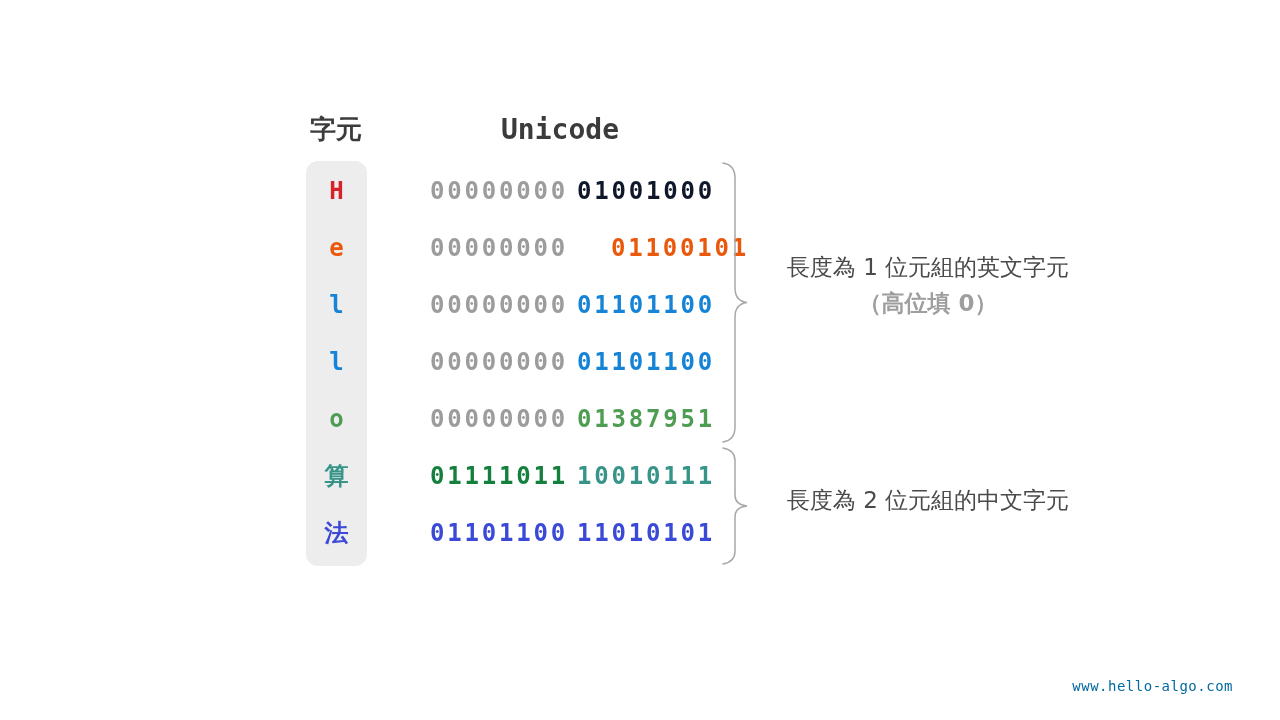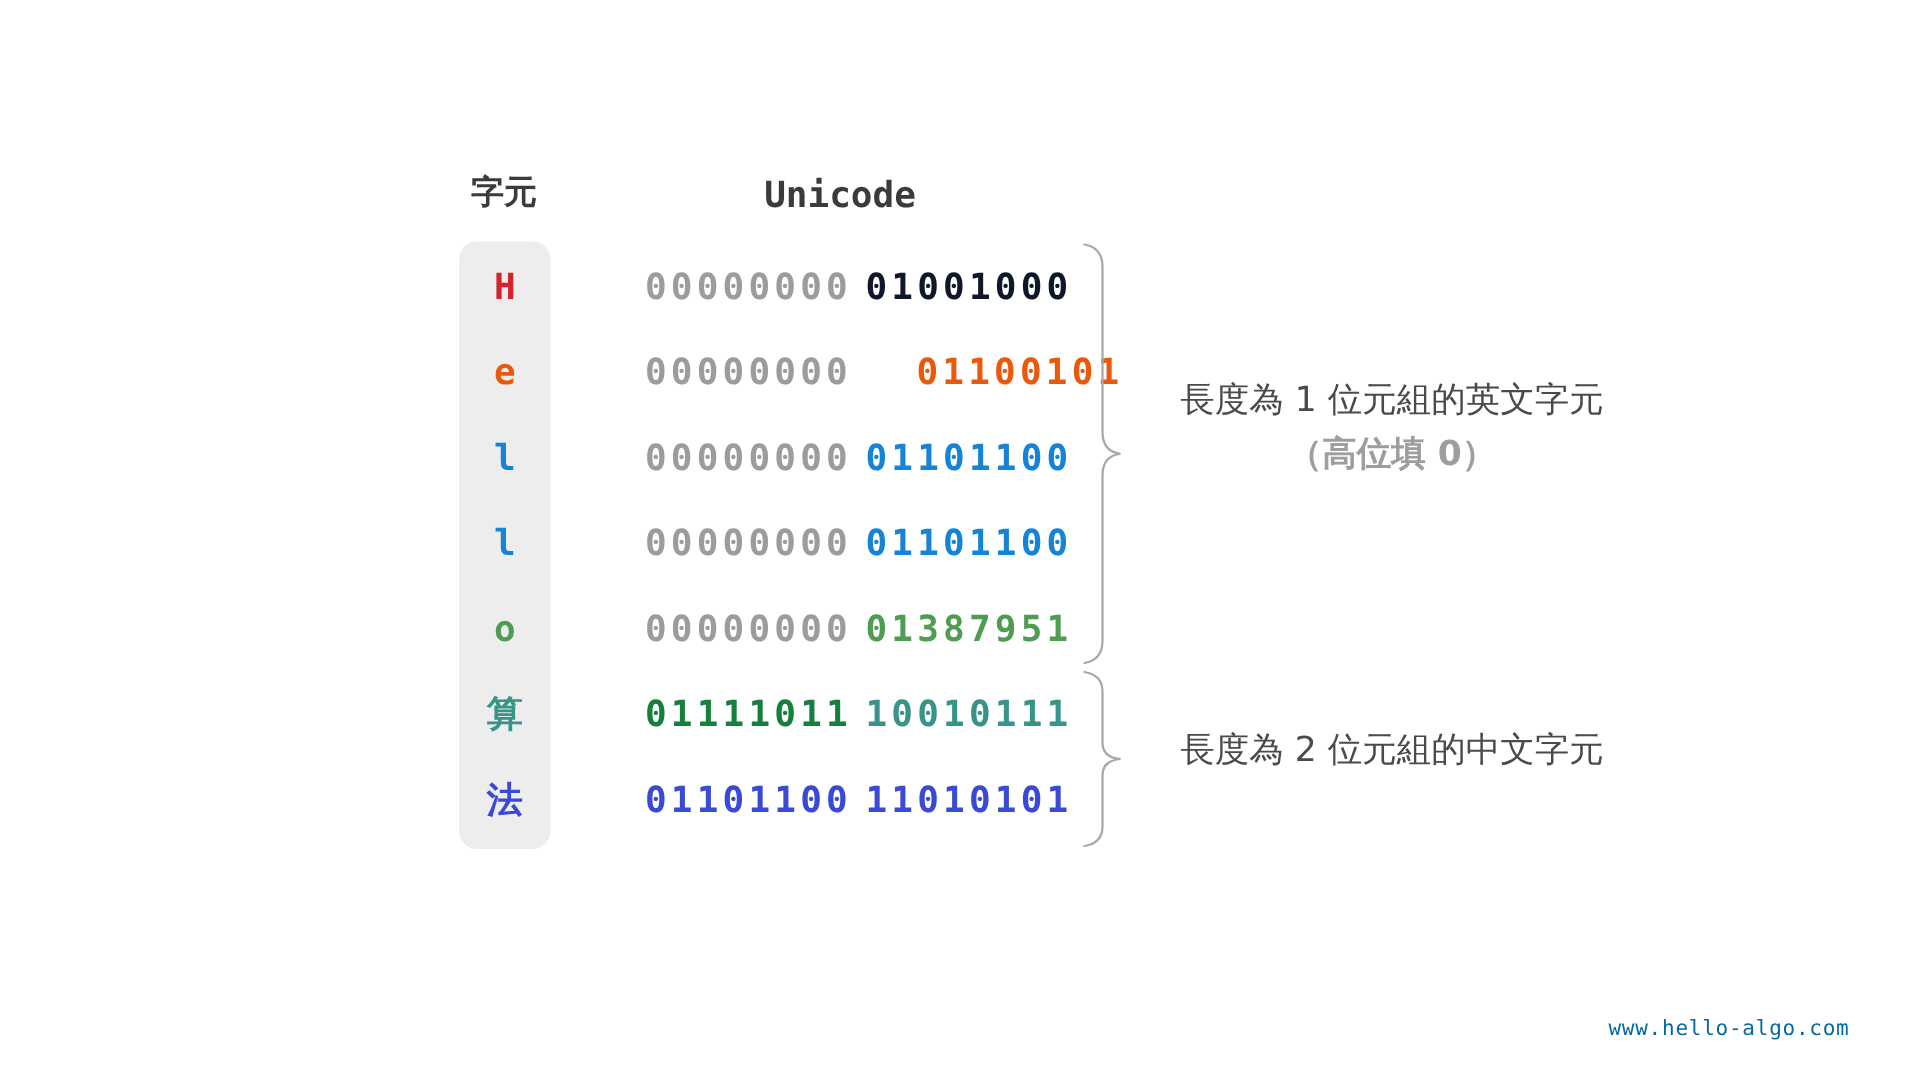--- a/index.html
+++ b/index.html
@@ -17,31 +17,31 @@
   }
   .mono { font-family: "DejaVu Sans Mono", "Liberation Mono", monospace; }
 
   
   .hdr-char {
     position: absolute;
     left: 304px; top: 114px;
     width: 64px; height: 30px;
     line-height: 30px;
     text-align: center;
-    font-size: 22px;
+    font-size: 26px;
     font-weight: bold;
     color: #3b3b3b;
   }
   .hdr-unicode {
     position: absolute;
     left: 430px; top: 116px;
     width: 260px; height: 28px;
     line-height: 28px;
     text-align: center;
-    font-size: 24px;
+    font-size: 28px;
     font-weight: bold;
     color: #3b3b3b;
   }
 
   
   .char-pill {
     position: absolute;
     left: 306px; top: 161px;
     width: 61px; height: 405px;
     background: #ededed;

